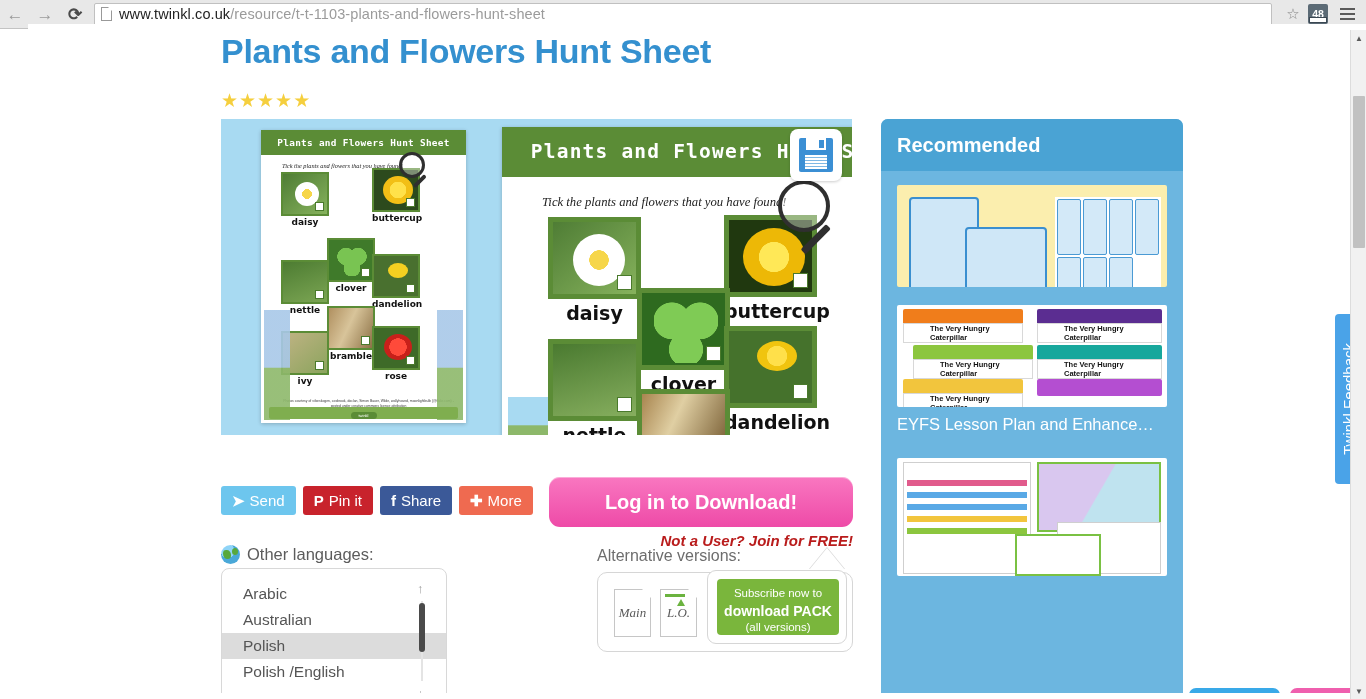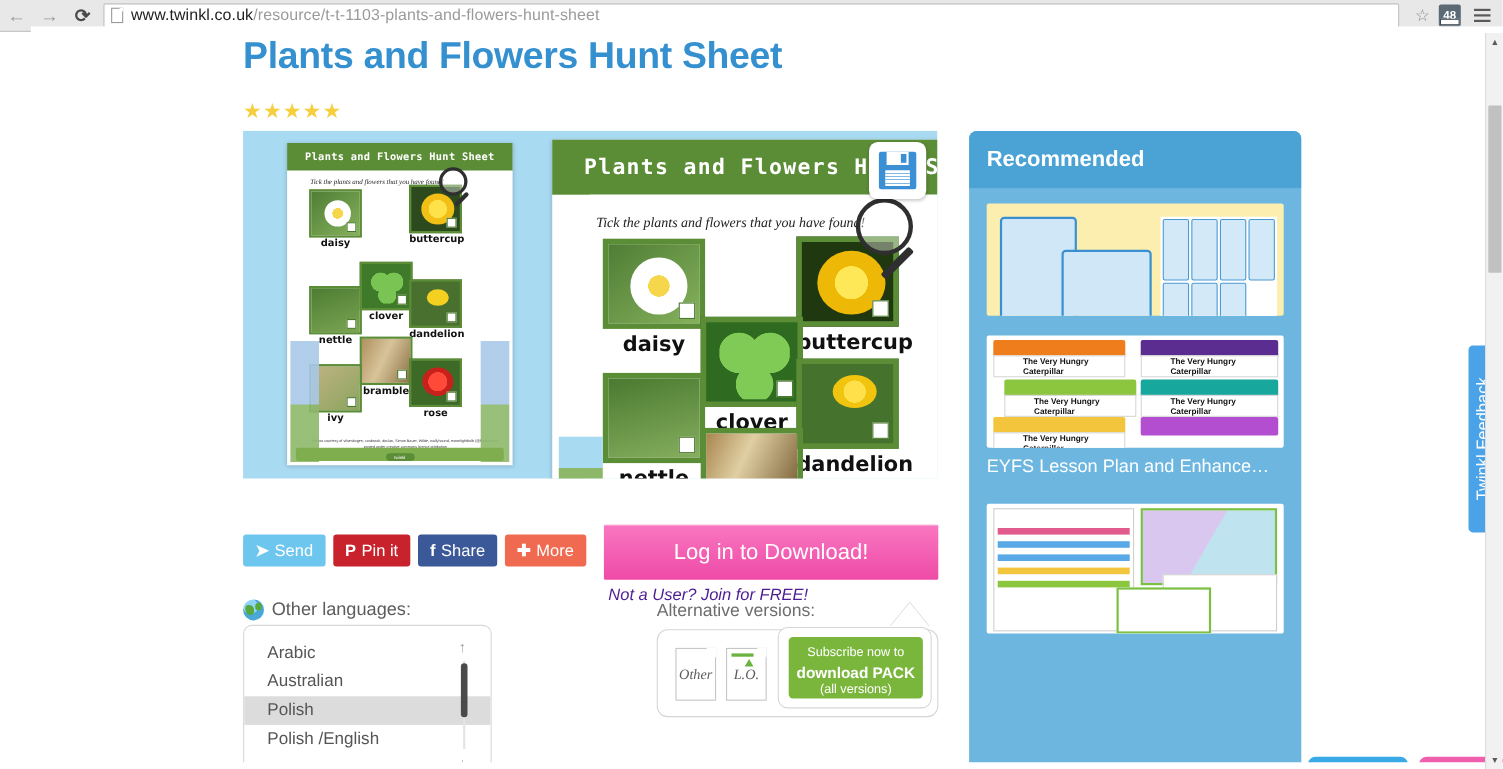--- a/index.html
+++ b/index.html
@@ -187,30 +187,30 @@
   }
   .social-btn .glyph { font-size: 15px; font-weight: bold; line-height: 1; }
   #btn-send  { background: #6dc6ee; }
   #btn-pin   { background: #c8232c; }
   #btn-share { background: #3b5998; }
   #btn-more  { background: #ef6a50; }
 
   
   #download-btn {
     position: absolute; left: 521px; top: 453px; width: 304px; height: 50px;
-    border-radius: 1px; border: none; cursor: pointer;
+    border-radius: 11px; border: none; cursor: pointer;
     background: linear-gradient(#f977c0, #ee4aa7);
-    color: #fff; font-size: 20px; font-weight: normal;
+    color: #fff; font-size: 20px; font-weight: bold;
     font-family: "Liberation Sans", sans-serif;
     box-shadow: inset 0 1px 0 rgba(255,255,255,.4);
   }
   #join-link {
     position: absolute; left: 525px; top: 508px; width: 300px;
-    color: #4c1d95; font-style: italic; font-size: 15px;
-    text-decoration: none; white-space: nowrap;
+    text-align: right; color: #b91c1c; font-style: italic; font-size: 15px;
+    text-decoration: none; white-space: nowrap; font-weight: bold;
   }
 
   
   #lang-label {
     position: absolute; left: 193px; top: 521px;
     display: flex; align-items: center; gap: 7px;
     font-size: 16.5px; color: #5c5c5c;
   }
   #globe-icon {
     width: 19px; height: 19px; border-radius: 50%;
@@ -566,21 +566,21 @@
       <span class="arrow up">↑</span>
       <span id="lang-track"></span>
       <span id="lang-thumb"></span>
       <span class="arrow down">↓</span>
     </div>
   </div>
 
   <div id="alt-label">Alternative versions:</div>
   <div id="alt-box">
     <div class="alt-doc" id="alt-doc-main">
-      <span>Other</span>
+      <span>Main</span>
     </div>
     <div class="alt-doc" id="alt-doc-lo">
       <i class="green-bar"></i>
       <i class="green-arrow"></i>
       <span>L.O.</span>
     </div>
     <div id="subscribe-wrap">
       <button id="subscribe-btn">
         <span>Subscribe now to</span>
         <b>download PACK</b>

